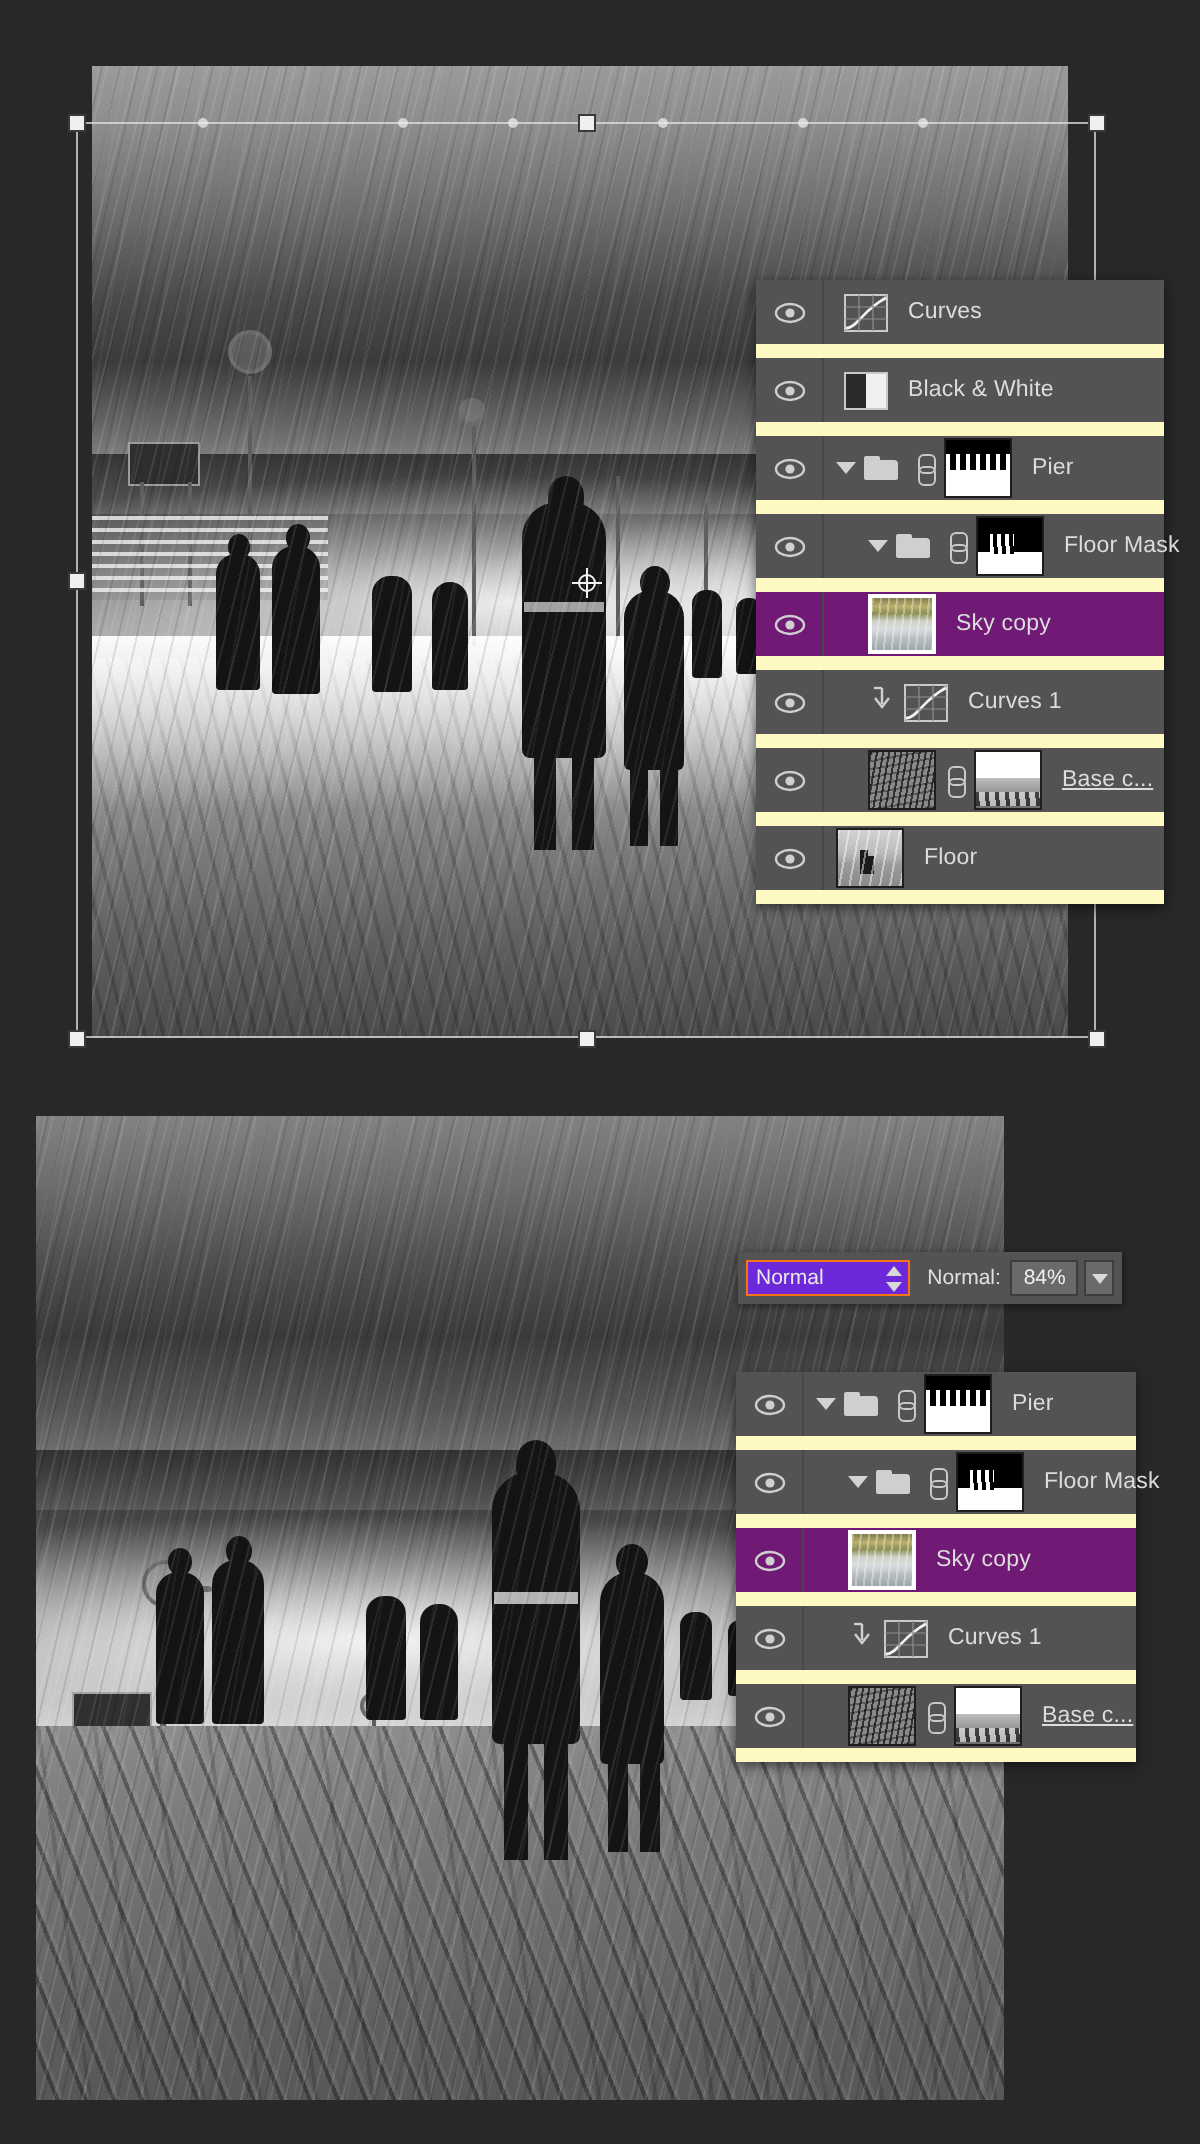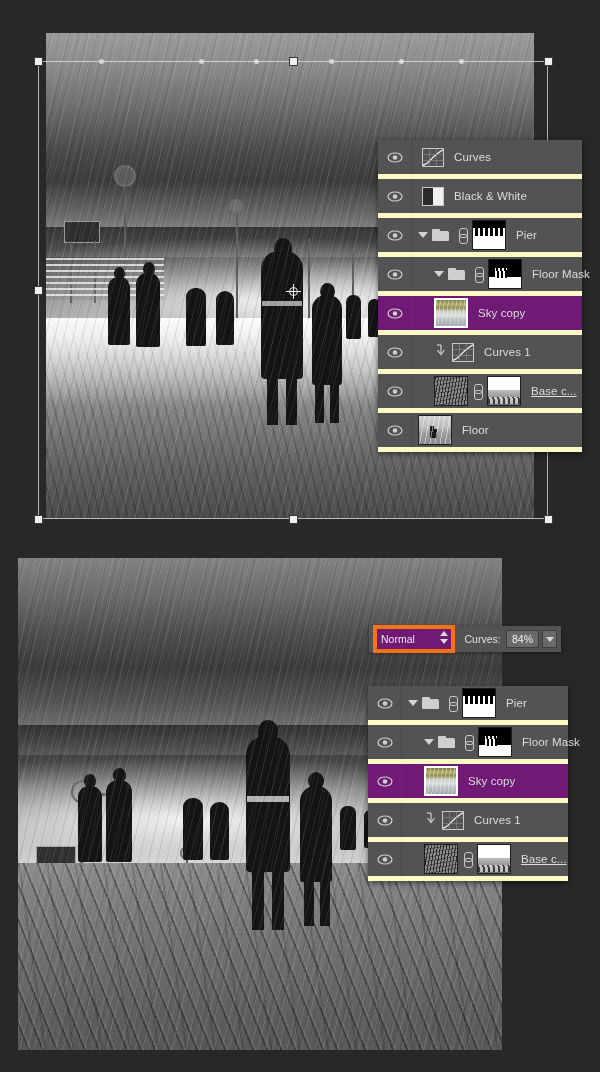--- a/index.html
+++ b/index.html
@@ -99,21 +99,21 @@
   #refpoint::before,#refpoint::after{ content:""; position:absolute; background:#f2f2f2; }
   #refpoint::before{ left:7px; top:0; width:1px; height:15px; }
   #refpoint::after{ left:0; top:7px; width:15px; height:1px; }
   #refring{ position:absolute; left:289px; top:287px; width:9px; height:9px;
     border:1px solid #f2f2f2; border-radius:50%; }
 
   
   .layers-panel{ position:absolute; background:#535353;
     box-shadow:0 2px 6px rgba(0,0,0,.55); }
   .layer-row{ position:relative; display:flex; align-items:center;
-    height:39px; border-bottom:5px solid #fef9c3; background:#535353; }
+    height:39px; border-bottom:7px solid #fef9c3; background:#535353; }
   .layer-row.selected{ background:#701a75; }
   .eye-cell{ width:34px; height:100%; display:flex; align-items:center;
     justify-content:center; border-right:1px solid #484848; flex:0 0 34px; }
   .eye{ width:16px; height:11px; position:relative; }
   .eye svg{ display:block; }
   .content-cell{ flex:1; display:flex; align-items:center; height:100%;
     padding-left:6px; position:relative; }
   .disclosure{ width:0;height:0;border-left:5px solid transparent;
     border-right:5px solid transparent;border-top:6px solid #d3d3d3;
     margin-right:4px; flex:0 0 10px;}
@@ -168,23 +168,23 @@
   .bw-icon{ width:22px; height:19px; flex:0 0 22px; margin-left:4px;
      border:1px solid #c9c9c9; background:linear-gradient(90deg,#2a2a2a 50%,#f0f0f0 50%); }
   .layer-name{ color:#dcdcdc; font-size:11.5px; margin-left:10px;
      white-space:nowrap; letter-spacing:.1px; }
   .layer-name.editing{ text-decoration:underline; }
 
   
   #blendbar{ position:absolute; left:369px; top:626px; width:192px; height:26px;
      background:#535353; box-shadow:0 1px 4px rgba(0,0,0,.5);
      display:flex; align-items:center; padding:0 4px; }
-  .select-box{ width:100px; height:18px; background:#701a75;
-     border:4px solid #f97316; display:flex; align-items:center;
-     padding:10px 4px; position:relative; }
+  .select-box{ width:100px; height:18px; background:#6d28d9;
+     border:1px solid #f97316; display:flex; align-items:center;
+     padding:0 4px; position:relative; }
   .select-box .val{ color:#e8e8e8; font-size:10.5px; }
   .spin{ position:absolute; right:3px; top:2px; width:8px; height:13px; }
   .spin .up,.spin .dn{ position:absolute; left:0; width:0; height:0;
      border-left:4px solid transparent; border-right:4px solid transparent; }
   .spin .up{ top:0; border-bottom:5px solid #d9d9d9; }
   .spin .dn{ bottom:0; border-top:5px solid #d9d9d9; }
   .op-label{ color:#e0e0e0; font-size:10.5px; margin:0 5px 0 9px; }
   .op-field{ width:42px; height:18px; background:#6a6a6a; border:1px solid #3d3d3d;
      color:#f0f0f0; font-size:10.5px; display:flex; align-items:center;
      justify-content:center; }
@@ -486,21 +486,21 @@
     </div>
 
   <div id="blendbar">
     <div class="select-box">
       <span class="val">Normal</span>
       <span class="spin">
         <i class="up"></i>
           <i class="dn"></i>
       </span>
     </div>
-    <span class="op-label">Curves:</span>
+    <span class="op-label">Normal:</span>
     <span class="op-field">84%</span>
     <span class="op-arrow">
       <i></i>
     </span>
   </div>
 
   <div class="layers-panel" id="panelBot" style="left:368px;top:686px;width:200px;">
       <div class="layer-row">
         <div class="eye-cell">
           <span class="eye">

